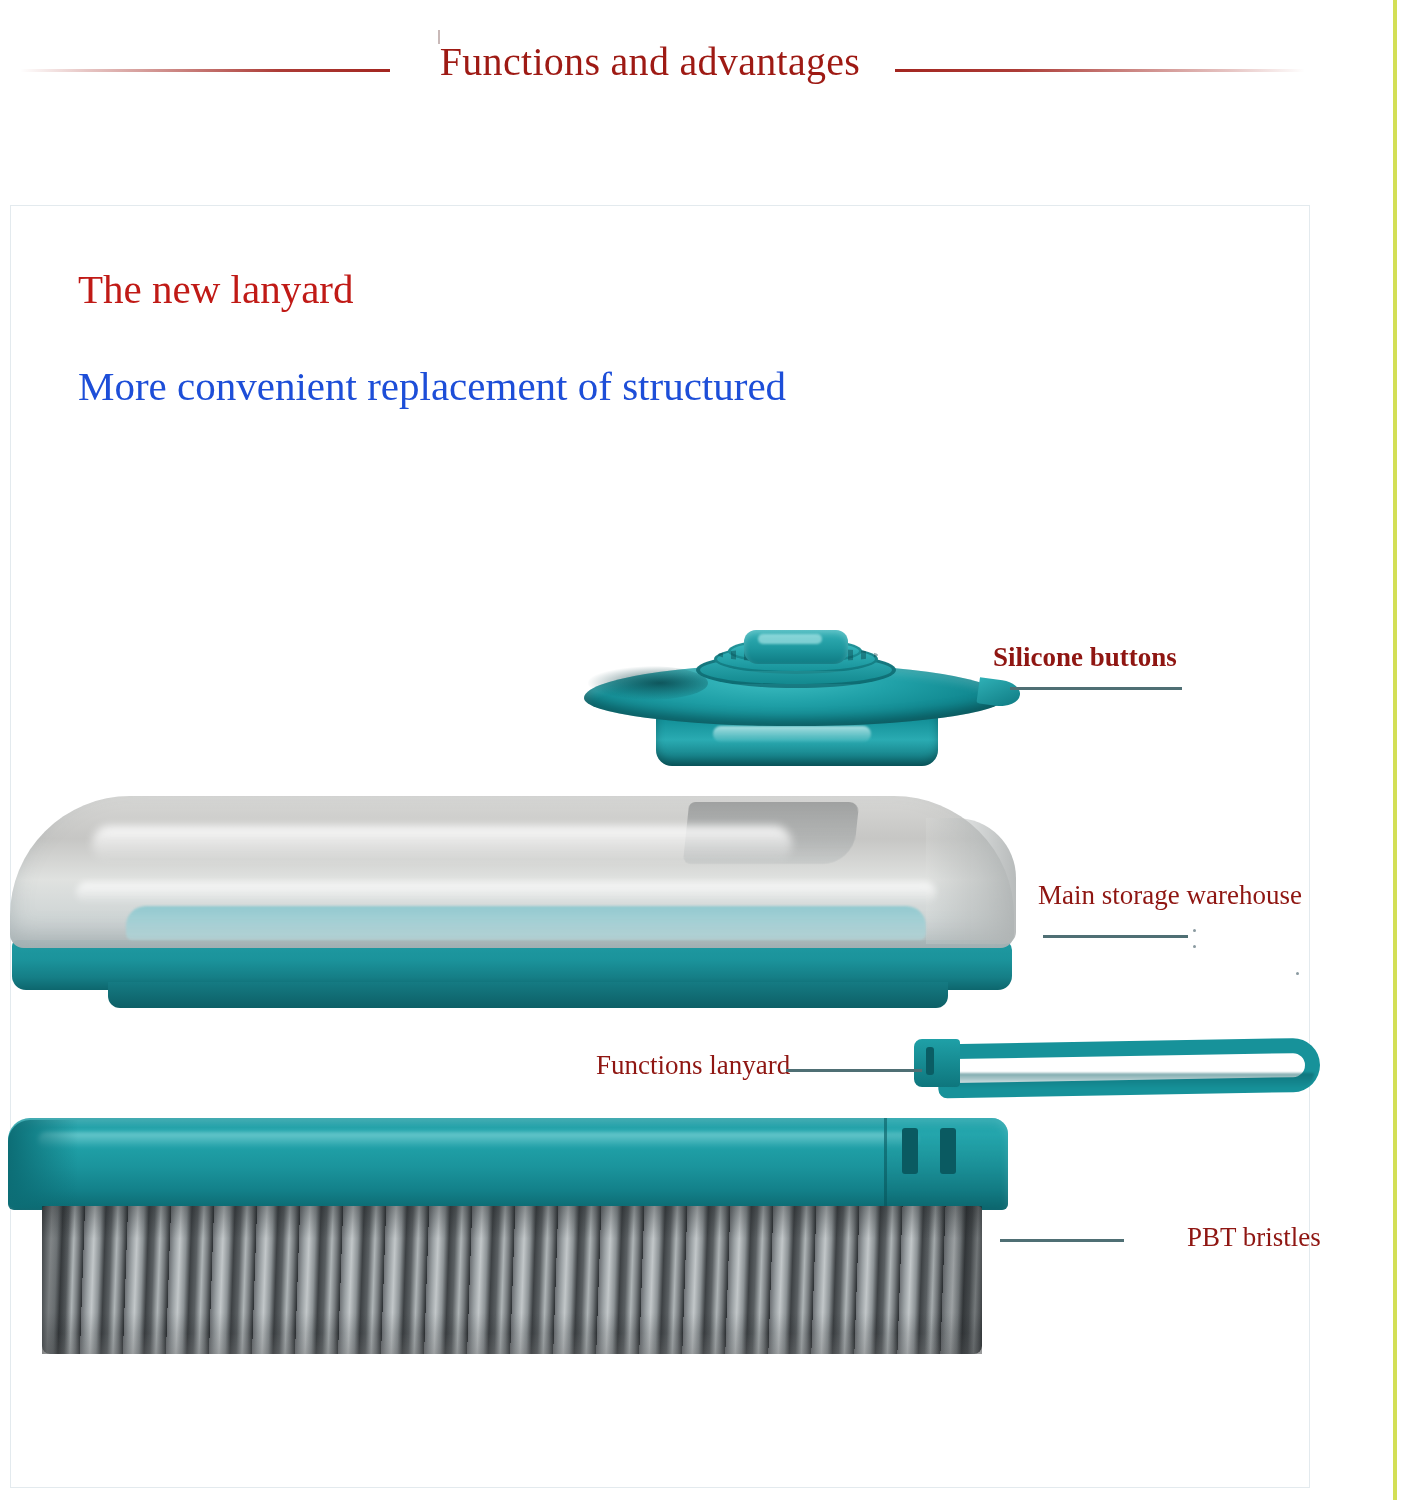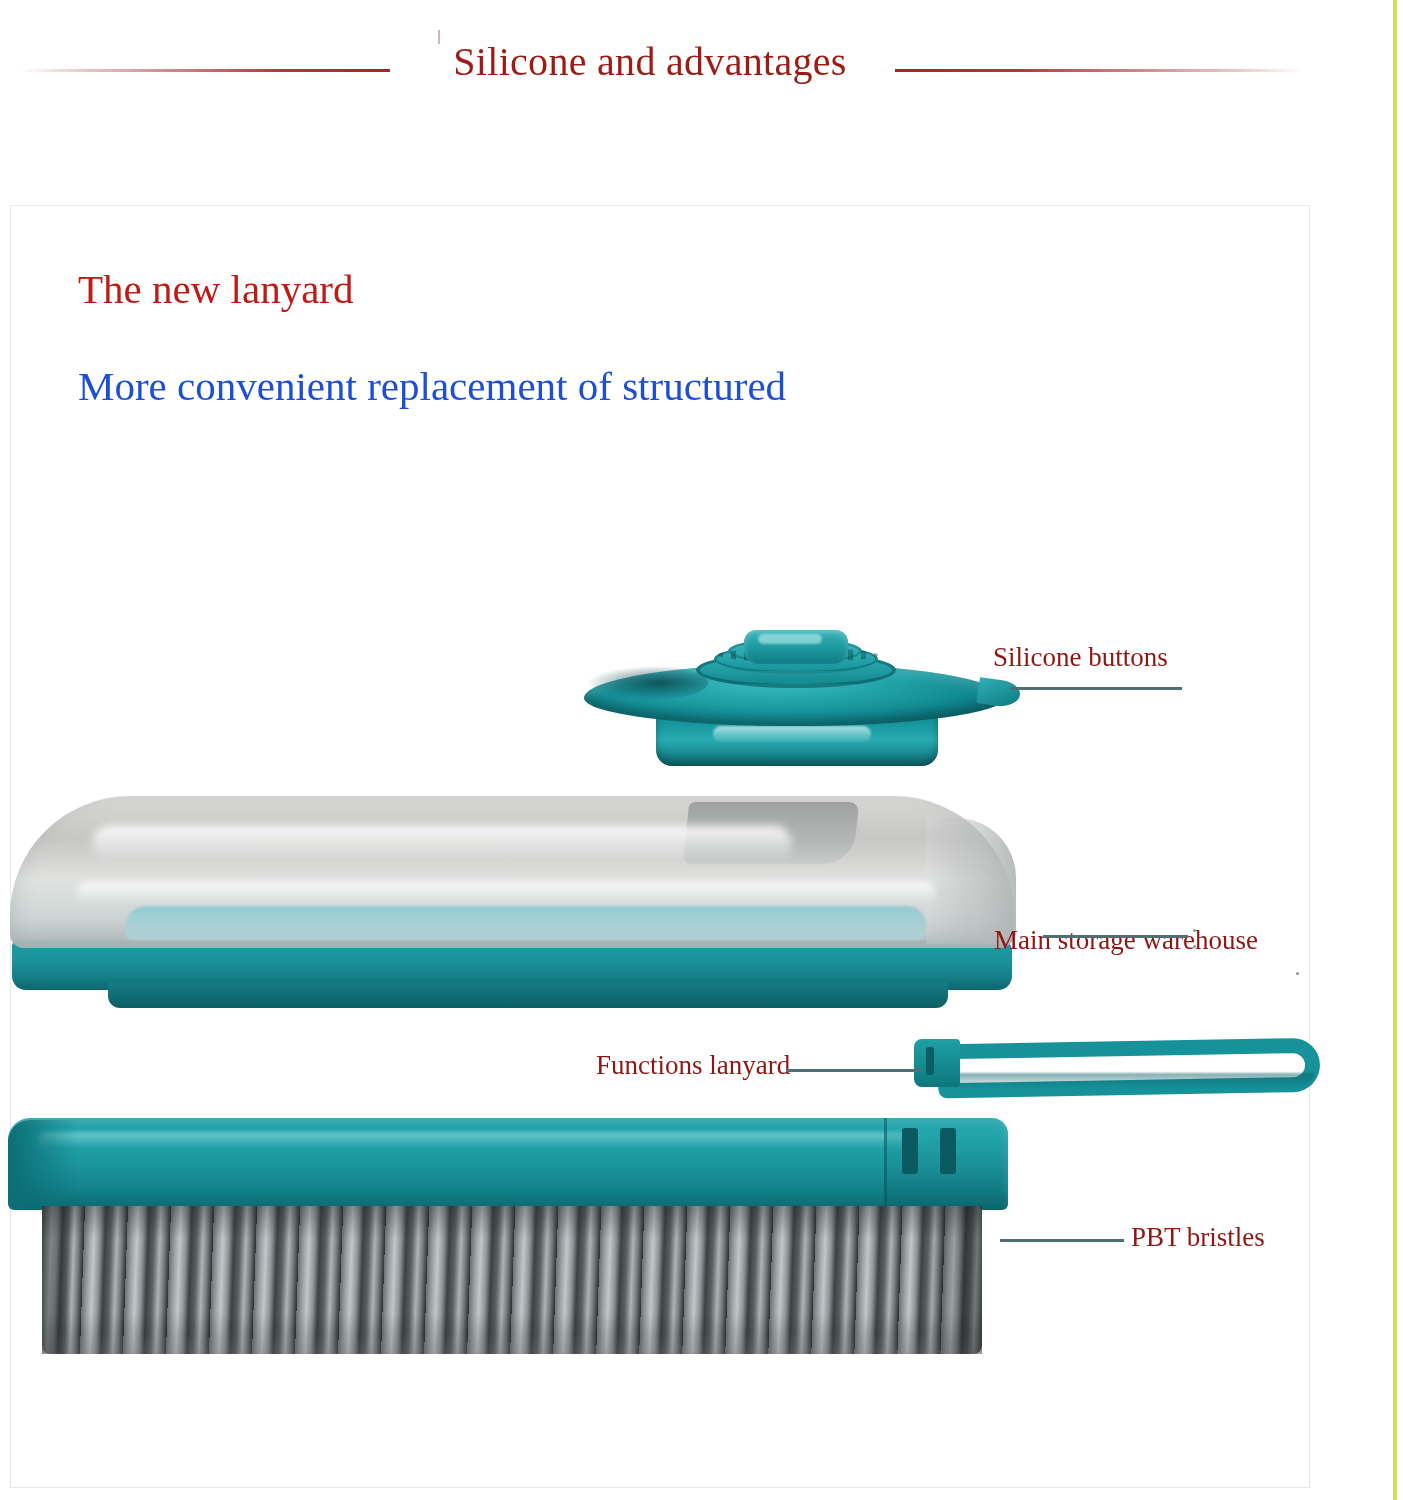--- a/index.html
+++ b/index.html
@@ -70,33 +70,33 @@
   }
   .leader{
     position:absolute; height:3px;
     background:#4f6f74;
   }
   .leader-dot{
     position:absolute; width:3px; height:3px;
     background:#8a9aa0; border-radius:50%;
   }
 
-  #label-buttons{ left:993px; top:642px; }
+  #label-buttons{ left:993px; top:642px;font-weight:bold; }
   #leader-buttons{ left:1010px; top:687px; width:172px; }
 
-  #label-storage{ left:994px; top:880px;margin-top:45px; }
+  #label-storage{ left:1038px; top:880px; }
   #leader-storage{ left:1043px; top:935px; width:145px; }
   #dot-storage-1{ left:1193px; top:929px; }
   #dot-storage-2{ left:1193px; top:945px; }
   #dot-storage-3{ left:1296px; top:972px; }
 
   #label-lanyard{ left:596px; top:1050px; }
   #leader-lanyard{ left:786px; top:1069px; width:136px; }
 
-  #label-bristles{ left:1131px; top:1222px; }
+  #label-bristles{ left:1187px; top:1222px; }
   #leader-bristles{ left:1000px; top:1239px; width:124px; }
 
   
   
   
 
   
   #part-button-cap{
     position:absolute; left:578px; top:630px;
     width:442px; height:140px;
@@ -346,21 +346,21 @@
 </style>
 </head>
 <body>
 
 <div id="right-accent"></div>
 
 <div id="header">
   <div class="title-rule" id="title-rule-left"></div>
   <div class="title-rule" id="title-rule-right"></div>
   <div id="title-tick"></div>
-  <div id="header-title">Silicone and advantages</div>
+  <div id="header-title">Functions and advantages</div>
 </div>
 
 <div id="content-frame"></div>
 
 <div id="headline-1">The new lanyard</div>
 <div id="headline-2">More convenient replacement of structured</div>
 
 <div id="part-button-cap">
   <div id="cap-skirt"></div>
   <div id="cap-skirt-gloss"></div>

